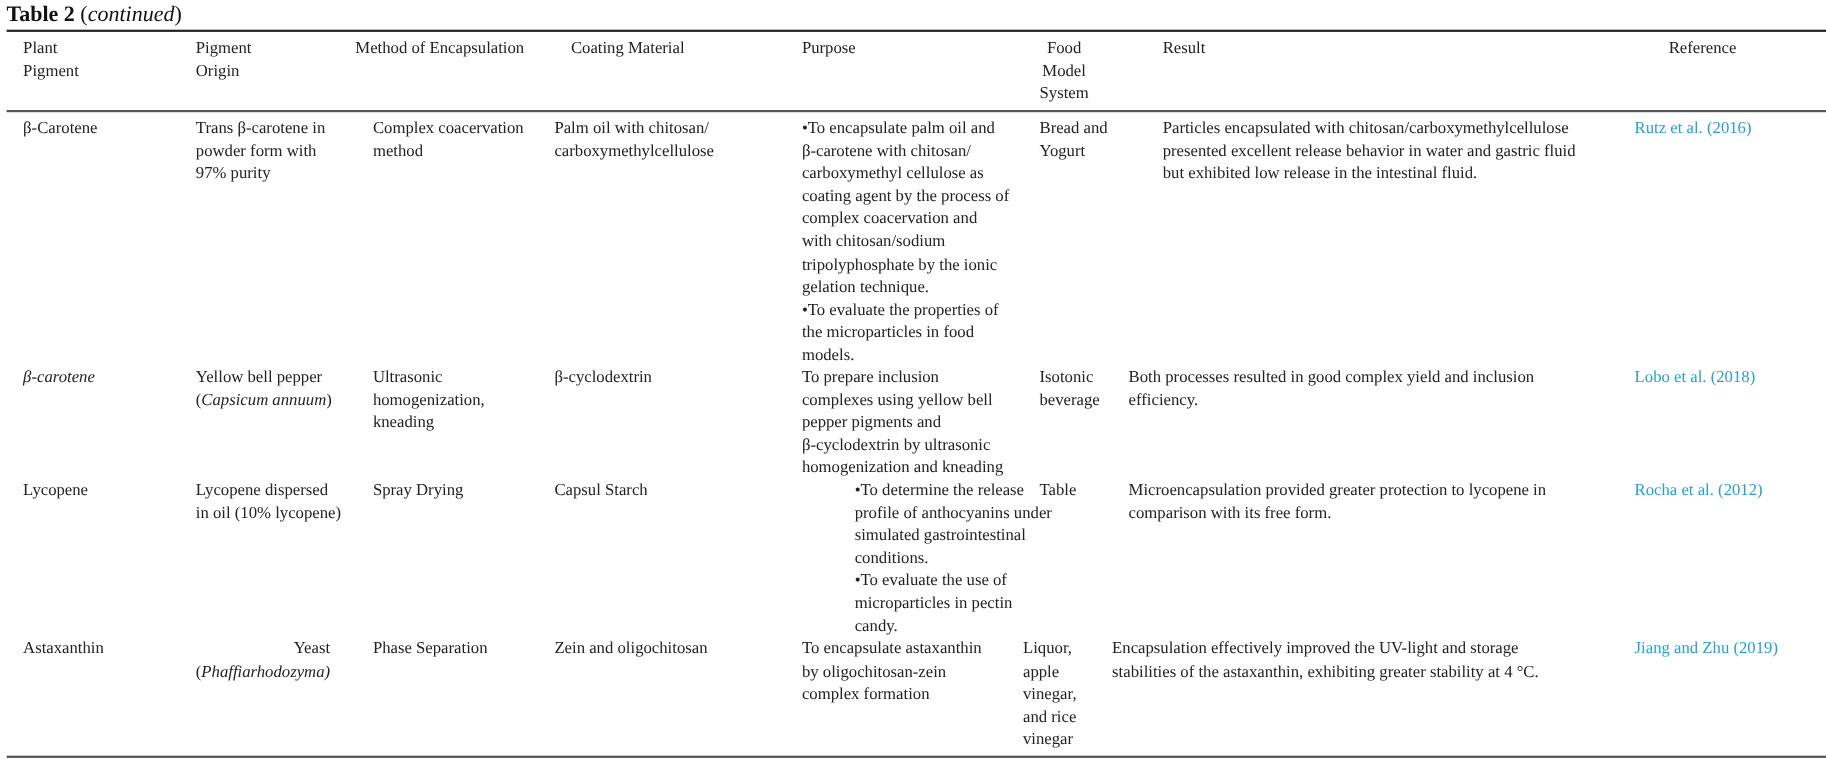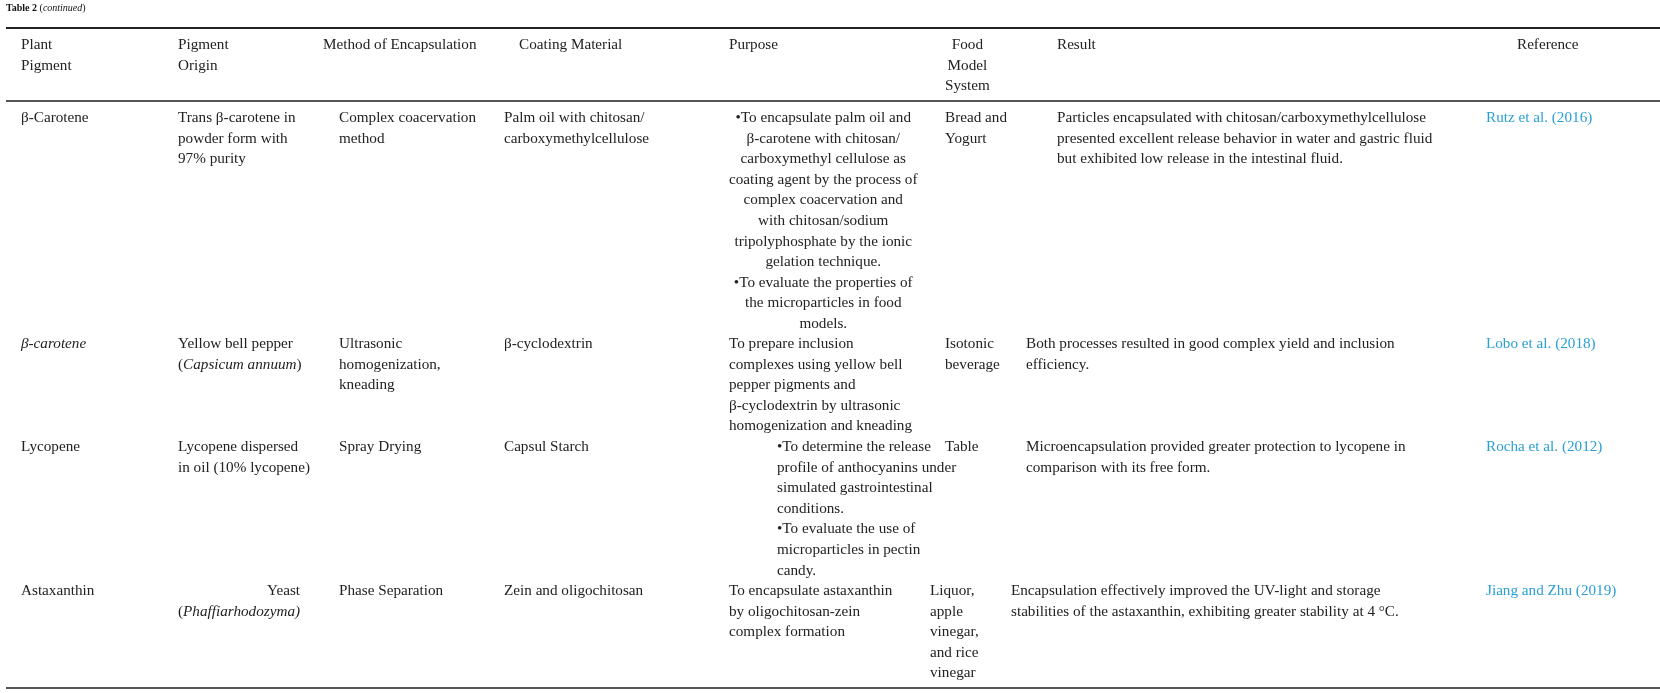--- a/index.html
+++ b/index.html
@@ -3,21 +3,21 @@
 <meta charset="utf-8">
 <style>
   html, body { margin: 0; padding: 0; background: #ffffff; }
   body {
     width: 1660px; height: 693px; overflow: hidden; position: relative;
     font-family: "Liberation Serif", "DejaVu Serif", serif;
     color: #222222; font-size: 15.2px;
   }
   .caption {
     position: absolute; left: 6px; top: 2px;
-    font-size: 10px; color: #111;
+    font-size: 20px; color: #111;
   }
   .caption b { font-weight: bold; }
   .caption i { font-style: italic; }
   .rule { position: absolute; left: 6px; width: 1654px; background: #222; }
   .rule.top { top: 27px; height: 1.5px; }
   .rule.head { top: 100px; height: 2px; background: #555; }
   .rule.bottom { top: 687px; height: 2px; background: #555; }
   .cell {
     position: absolute; line-height: 20.6px; white-space: pre-line;
   }
@@ -50,21 +50,21 @@
 
 <div>
   <div class="cell" style="left:21px;top:107px;">β-Carotene</div>
   <div class="cell" style="left:178px;top:107px;">Trans β-carotene in
 powder form with
 97% purity</div>
   <div class="cell" style="left:339px;top:107px;">Complex coacervation
 method</div>
   <div class="cell" style="left:504px;top:107px;">Palm oil with chitosan/
 carboxymethylcellulose</div>
-  <div class="cell" style="left:729px;top:107px;text-align:center;">•To encapsulate palm oil and
+  <div class="cell" style="left:729px;top:107px;">•To encapsulate palm oil and
 β-carotene with chitosan/
 carboxymethyl cellulose as
 coating agent by the process of
 complex coacervation and
 with chitosan/sodium
 tripolyphosphate by the ionic
 gelation technique.
 •To evaluate the properties of
 the microparticles in food
 models.</div>

